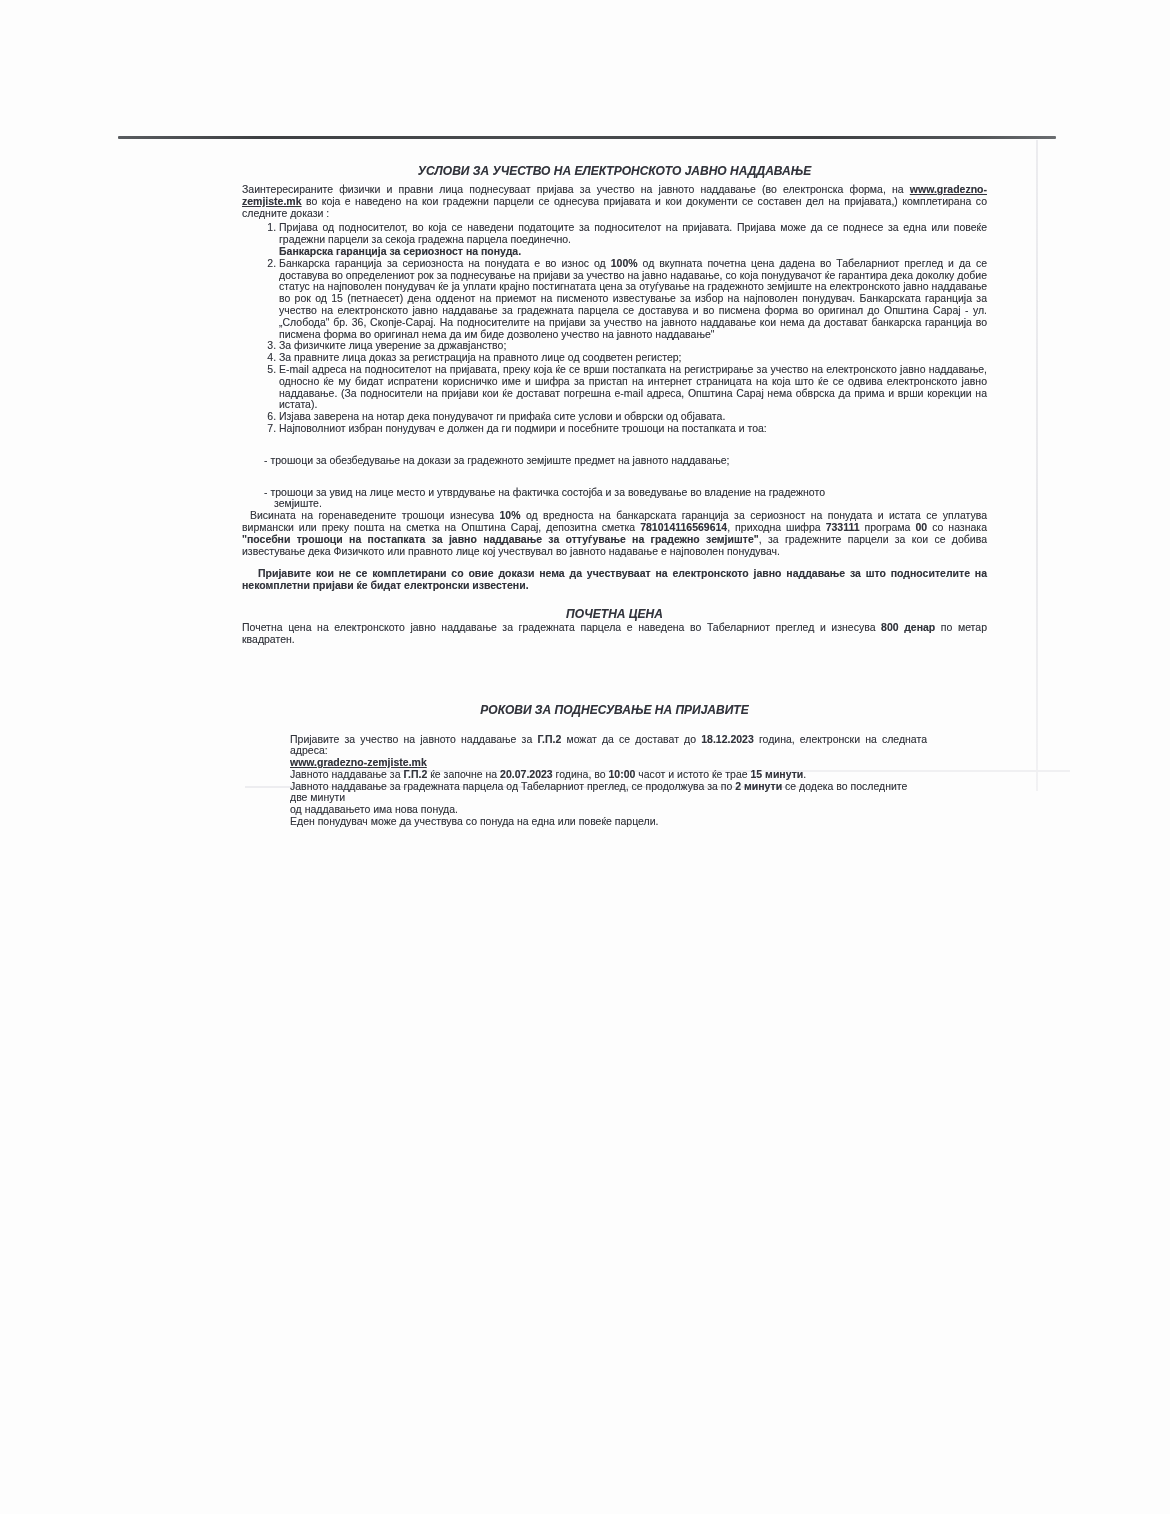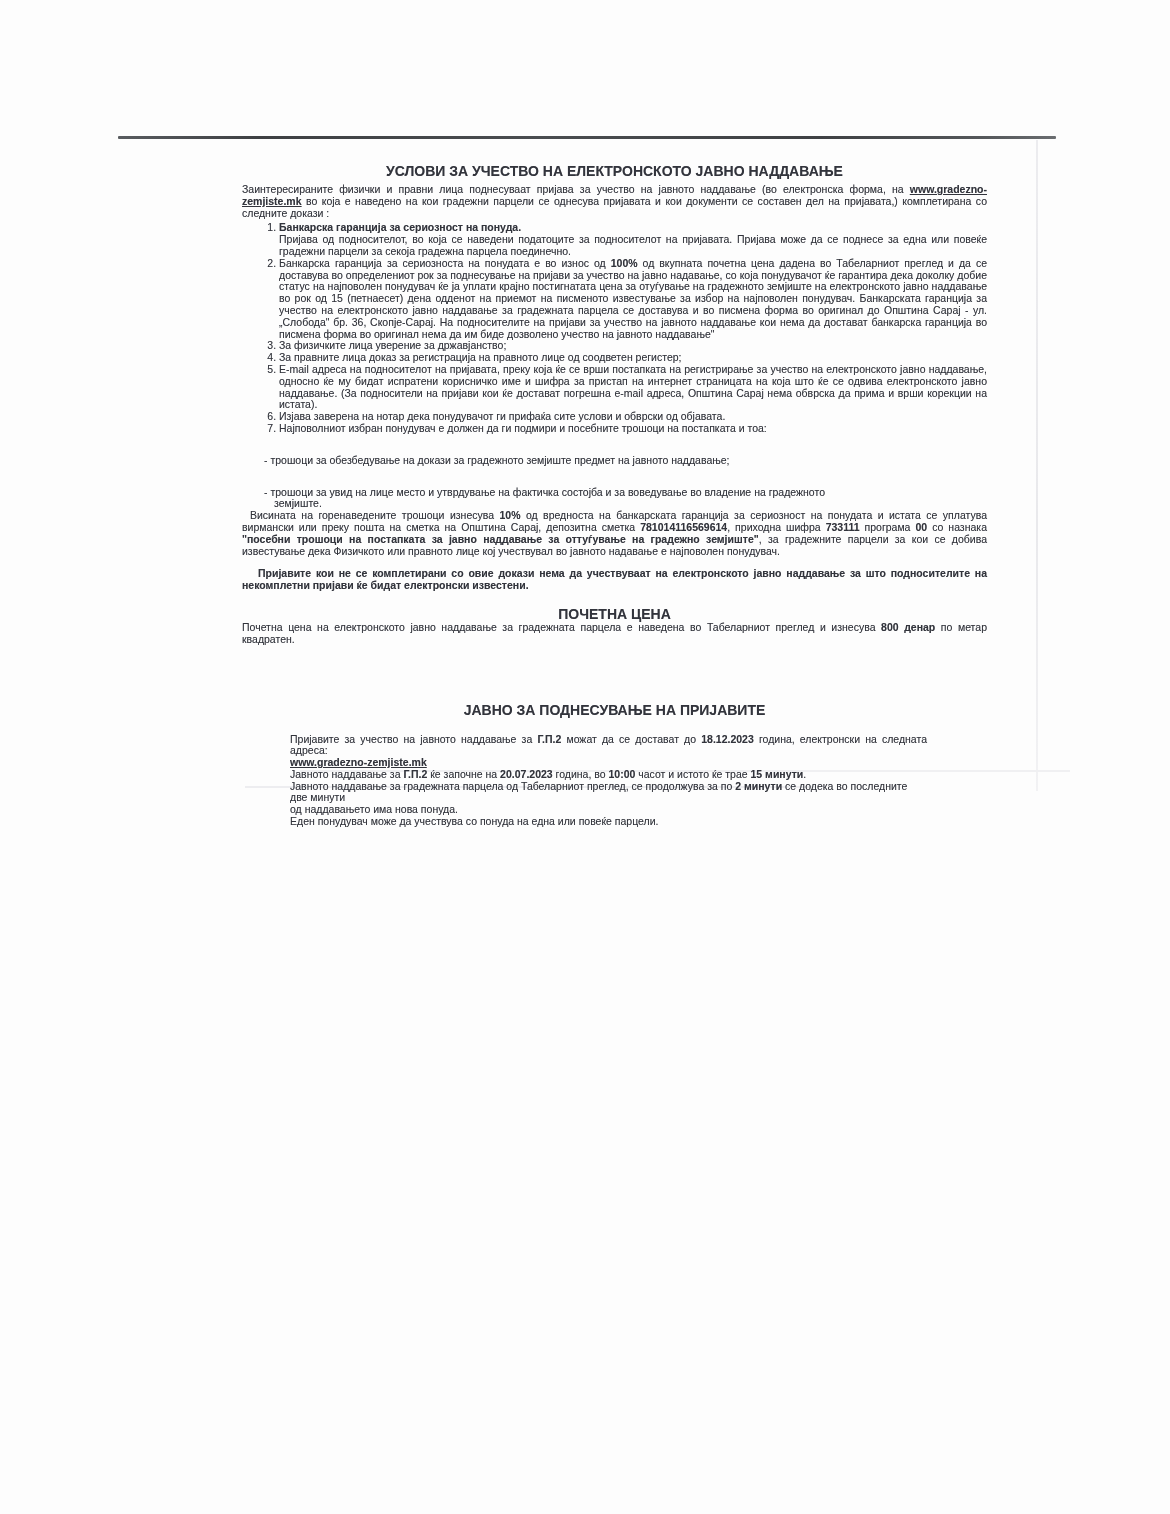--- a/index.html
+++ b/index.html
@@ -15,21 +15,21 @@
     position:absolute;left:1036px;top:140px;width:2px;height:651px;
     background:linear-gradient(180deg,#ececef,#e9e9ec 60%,#f2f2f4);
   }
   .smudge-a{position:absolute;left:300px;top:770px;width:770px;height:2px;background:#f0f0f2;}
   .smudge-b{position:absolute;left:245px;top:786px;width:570px;height:2px;background:#ededf0;}
   .content{
     position:absolute;left:242px;top:165px;width:745px;
     font-size:10.5px;line-height:11.8px;
     text-shadow:0 0 .5px rgba(50,52,60,.38);
   }
-  .heading{font-size:14px;line-height:12px;margin:0;text-align:center;font-weight:bold;}
+  .heading{font-size:12px;line-height:12px;margin:0;text-align:center;font-weight:bold;font-style:italic;}
   .intro{margin-top:7px;text-align:justify;}
   ol.cond{margin:3px 0 0 0;padding-left:37px;}
   ol.cond li{text-align:justify;}
   .line.outdent{margin-left:-15px;margin-top:20px;}
   .line.indent{margin-left:-5px;}
   .para{text-align:justify;text-indent:8px;}
   .para.boldp{font-weight:bold;margin-top:11px;text-indent:16px;}
   .h-price{margin-top:16px;}
   .price-line{margin-top:2px;text-align:justify;text-align-last:justify;}
   .h-deadlines{margin-top:58px;}
@@ -47,22 +47,22 @@
   <div class="smudge-a"></div>
   <div class="smudge-b"></div>
 
   <div class="content">
     <div class="heading">УСЛОВИ ЗА УЧЕСТВО НА ЕЛЕКТРОНСКОТО ЈАВНО НАДДАВАЊЕ</div>
 
     <div class="intro"><span>Заинтересираните физички и правни лица поднесуваат пријава за учество на јавното наддавање (во електронска форма, на </span><span class="b u">www.gradezno-zemjiste.mk</span><span> во која е наведено на кои градежни парцели се однесува пријавата и кои документи се составен дел на пријавата,) комплетирана со следните докази :</span></div>
 
     <ol class="cond">
         <li>
+          <div class="line"><span>Пријава од подносителот, во која се наведени податоците за подносителот на пријавата. Пријава може да се поднесе за една или повеќе градежни парцели за секоја градежна парцела поединечно.</span></div>
           <div class="line"><span class="b">Банкарска гаранција за сериозност на понуда.</span></div>
-          <div class="line"><span>Пријава од подносителот, во која се наведени податоците за подносителот на пријавата. Пријава може да се поднесе за една или повеќе градежни парцели за секоја градежна парцела поединечно.</span></div>
         </li>
         <li>
           <div class="line"><span>Банкарска гаранција за сериозноста на понудата е во износ од </span><span class="b">100%</span><span> од вкупната почетна цена дадена во Табеларниот преглед и да се доставува во определениот рок за поднесување на пријави за учество на јавно надавање, со која понудувачот ќе гарантира дека доколку добие статус на најповолен понудувач ќе ја уплати крајно постигнатата цена за отуѓување на градежното земјиште на електронското јавно наддавање во рок од 15 (петнаесет) дена одденот на приемот на писменото известување за избор на најповолен понудувач. Банкарската гаранција за учество на електронското јавно наддавање за градежната парцела се доставува и во писмена форма во оригинал до Општина Сарај - ул. „Слобода" бр. 36, Скопје-Сарај. На подносителите на пријави за учество на јавното наддавање кои нема да достават банкарска гаранција во писмена форма во оригинал нема да им биде дозволено учество на јавното наддавање"</span></div>
         </li>
         <li>
           <div class="line"><span>За физичките лица уверение за државјанство;</span></div>
         </li>
         <li>
           <div class="line"><span>За правните лица доказ за регистрација на правното лице од соодветен регистер;</span></div>
         </li>
@@ -80,21 +80,21 @@
         </li>
       </ol>
 
     <div class="para"><span>Висината на горенаведените трошоци  изнесува </span><span class="b">10%</span><span> од вредноста на банкарската гаранција за сериозност на понудата и истата се уплатува вирмански или преку пошта на сметка на Општина Сарај, депозитна сметка </span><span class="b">781014116569614</span><span>, приходна шифра </span><span class="b">733111</span><span> програма </span><span class="b">00</span><span> со назнака </span><span class="b">"посебни трошоци на постапката за јавно наддавање за оттуѓување на градежно земјиште"</span><span>, за градежните парцели за кои се добива известување дека Физичкото или правното лице кој учествувал во јавното надавање е најповолен понудувач.</span></div>
 
     <div class="para boldp"><span class="b">Пријавите кои не се комплетирани со овие докази нема да учествуваат на електронското јавно наддавање за што подносителите на некомплетни пријави ќе бидат електронски известени.</span></div>
 
     <div class="heading h-price">ПОЧЕТНА ЦЕНА</div>
     <div class="price-line"><span>Почетна цена на електронското јавно наддавање за градежната парцела е наведена во Табеларниот преглед и изнесува </span><span class="b">800 денар</span><span> по метар квадратен.</span></div>
 
-    <div class="heading h-deadlines">ЈАВНО ЗА ПОДНЕСУВАЊЕ НА ПРИЈАВИТЕ</div>
+    <div class="heading h-deadlines">РОКОВИ ЗА ПОДНЕСУВАЊЕ НА ПРИЈАВИТЕ</div>
     <div class="deadlines">
         <div class="line just"><span>Пријавите за учество на јавното наддавање за </span><span class="b">Г.П.2</span><span> можат да се достават до </span><span class="b">18.12.2023</span><span> година, електронски на следната адреса:</span></div>
         <div class="line"><span class="b u">www.gradezno-zemjiste.mk</span></div>
         <div class="line"><span>Јавното наддавање за </span><span class="b">Г.П.2</span><span> ќе започне на </span><span class="b">20.07.2023</span><span> година, во </span><span class="b">10:00</span><span> часот и истото ќе трае </span><span class="b">15 минути</span><span>.</span></div>
         <div class="line"><span>Јавното наддавање за градежната парцела од Табеларниот преглед, се продолжува за по </span><span class="b">2 минути</span><span> се додека во последните две минути</span></div>
         <div class="line"><span>од наддавањето има нова понуда.</span></div>
         <div class="line"><span>Еден понудувач може да учествува со понуда на една или повеќе парцели.</span></div>
       </div>
   </div>
 </div>

